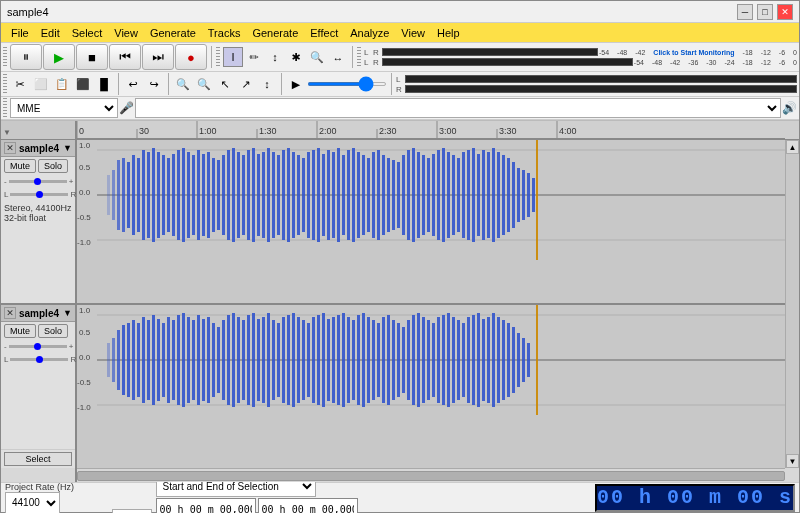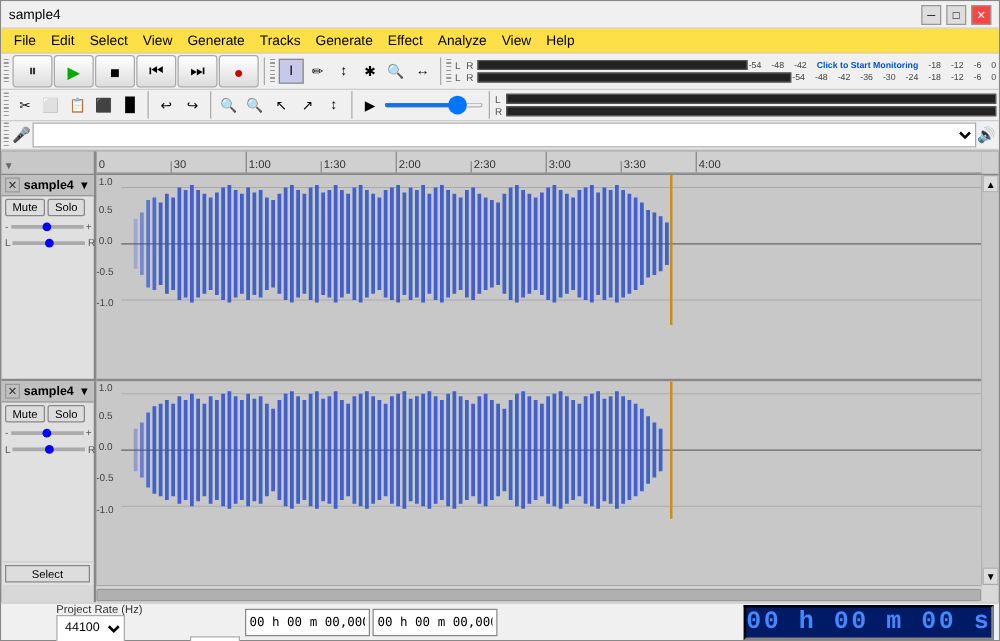--- a/index.html
+++ b/index.html
@@ -194,20 +194,25 @@
           <span style="font-size:8px;color:#555;width:8px;">R</span>
           <div style="flex:1;height:8px;background:#222;border:1px solid #555;">
             <div style="height:100%;background:linear-gradient(to right,#0a0,#0a0 60%,#aa0 80%,#a40 95%);width:0%;"></div>
           </div>
         </div>
       </div>
     </div>
 
     <div class="tb3">
       <div class="grip"></div>
+      <select class="mini-select">
+        <option>MME</option>
+        <option>DirectSound</option>
+        <option>Windows WASAPI</option>
+      </select>
       <span style="font-size:12px;">🎤</span>
       <select class="device-select" style="min-width:140px;">
         <option></option>
       </select>
       <span style="font-size:12px;">🔊</span>
     </div>
   </div>
 
   <div style="display:flex;flex:1;flex-direction:column;overflow:hidden;background:#888;">
 
@@ -260,20 +265,24 @@
           </div>
           <div class="ctrl-slider">
             <span class="ctrl-slider-label">-</span>
             <input type="range" class="ctrl-range" min="-36" max="36" value="0" style="">
             <span class="ctrl-slider-label">+</span>
           </div>
           <div class="ctrl-slider">
             <span class="ctrl-slider-label">L</span>
             <input type="range" class="ctrl-range" min="-100" max="100" value="0" style="">
             <span class="ctrl-slider-label">R</span>
+          </div>
+          <div class="ctrl-info">
+            <div>Stereo, 44100Hz</div>
+            <div>32-bit float</div>
           </div>
         </div>
 
         <div style="flex:1;background:#e0e0e0;border-right:2px solid #888;display:flex;flex-direction:column;">
           <div class="ctrl-header">
             <span class="ctrl-close">✕</span>
             <span class="ctrl-name">sample4</span>
             <span class="ctrl-arrow">▼</span>
           </div>
           <div class="ctrl-btns">
@@ -520,36 +529,41 @@
     <div style="display:flex;height:14px;">
       <div style="width:76px;background:#d8d8d8;flex-shrink:0;border-right:2px solid #888;"></div>
       <div class="scroll-area" style="flex:1;">
         <div class="scroll-thumb"></div>
       </div>
       <div style="width:14px;background:#d8d8d8;flex-shrink:0;"></div>
     </div>
   </div>
 
   <div style="display:flex;align-items:center;padding:2px 4px;gap:4px;background:#f0f0f0;border-top:1px solid #ccc;height:30px;">
-    <div style="display:flex;flex-direction:column;align-items:flex-start;margin-left:40px;">
+    <div style="display:flex;flex-direction:column;align-items:flex-start;">
       <span style="font-size:9px;color:#333;">Project Rate (Hz)</span>
       <select class="bottom-select" style="width:55px;">
         <option>44100</option>
         <option>48000</option>
         <option>96000</option>
       </select>
     </div>
     <div style="display:flex;flex-direction:row;align-items:flex-start;">
       <span style="font-size:9px;color:#333;">Snap-To</span>
       <select class="bottom-select" style="width:40px;margin-top:44px;">
         <option>Off</option>
         <option>On</option>
       </select>
     </div>
     <div style="display:flex;flex-direction:column;align-items:flex-start;flex:1;">
+      <select class="selection-dropdown">
+        <option>Start and End of Selection</option>
+        <option>Start and Length</option>
+        <option>Length and End</option>
+      </select>
       <div style="display:flex;gap:2px;margin-top:1px;">
         <input type="text" class="time-input" value="00 h 00 m 00,000 s" style="">
         <input type="text" class="time-input" value="00 h 00 m 00,000 s" style="">
       </div>
     </div>
     <div class="time-display">
       <span>00 h 00 m 00 s</span>
     </div>
   </div>
 </div>

